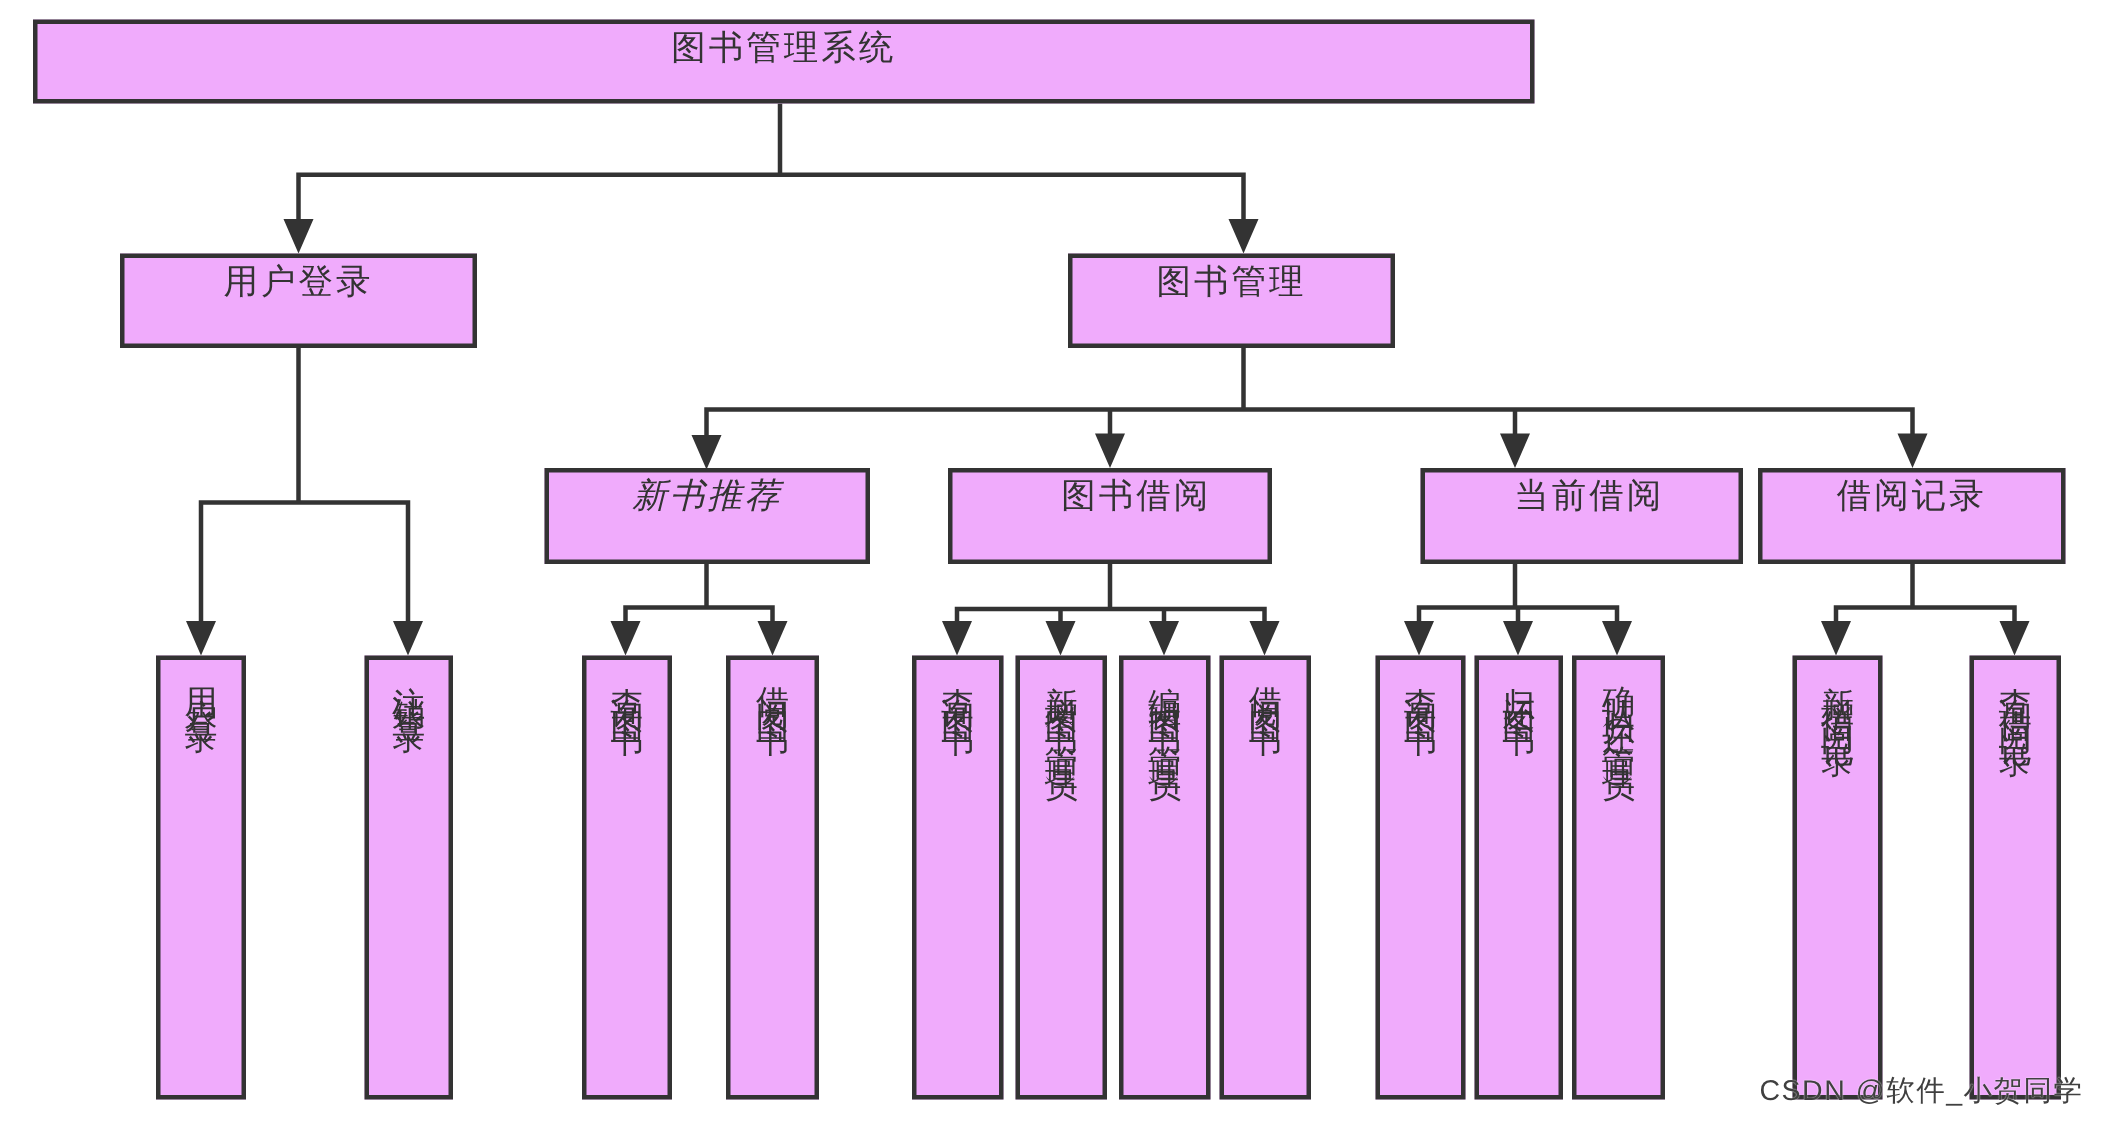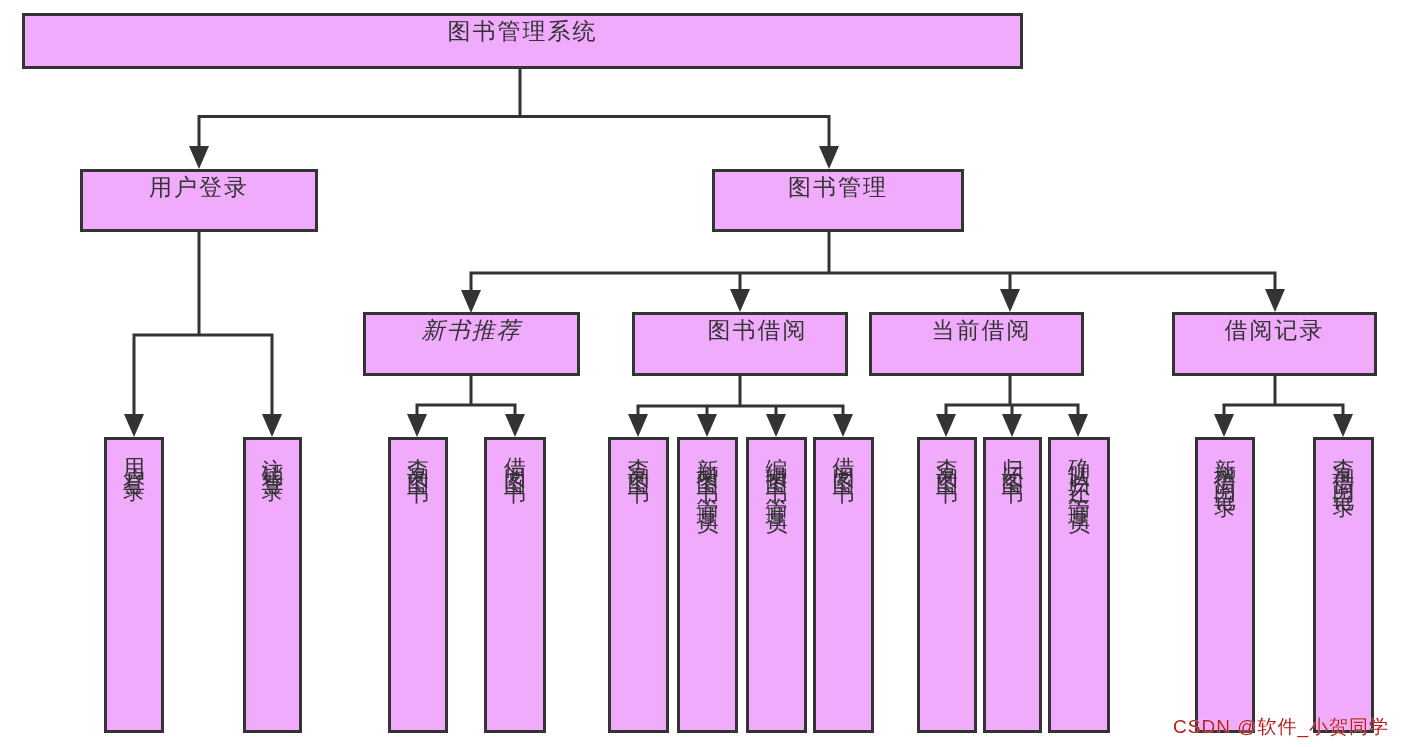--- a/index.html
+++ b/index.html
@@ -37,45 +37,45 @@
     writing-mode: vertical-rl;
     text-orientation: mixed;
     font-size: 22px;
     letter-spacing: 8px;
     line-height: 1;
     color: #333333;
   }
   
   .n-root   { left: 22px;   top: 13px;  width: 1001px; height: 56px; }
   .n-login  { left: 80px;   top: 169px; width: 238px;  height: 63px; }
-  .n-mgmt   { left: 712px;  top: 169px; width: 252px;  height: 63px; }
+  .n-mgmt   { left: 712px;  top: 169px; width: 218px;  height: 63px; }
   .n-rec    { left: 363px;  top: 312px; width: 217px;  height: 64px; font-style: italic; }
   .n-borrow { left: 632px;  top: 312px; width: 216px;  height: 64px; padding-left: 35px; }
-  .n-cur    { left: 869px;  top: 312px; width: 215px;  height: 64px; padding-left: 10px; }
+  .n-cur    { left: 947px;  top: 312px; width: 215px;  height: 64px; padding-left: 10px; }
   .n-hist   { left: 1172px; top: 312px; width: 205px;  height: 64px; }
   .leaf     { top: 437px; height: 296px; }
   .lf1  { left: 104px;  width: 60px; }
   .lf2  { left: 243px;  width: 59px; }
   .lf3  { left: 388px;  width: 60px; }
   .lf4  { left: 484px;  width: 62px; }
   .lf5  { left: 608px;  width: 61px; }
   .lf6  { left: 677px;  width: 61px; }
   .lf7  { left: 746px;  width: 61px; }
   .lf8  { left: 813px;  width: 61px; }
   .lf9  { left: 917px;  width: 60px; }
   .lf10 { left: 983px;  width: 59px; }
   .lf11 { left: 1048px; width: 62px; }
   .lf12 { left: 1195px; width: 60px; }
   .lf13 { left: 1313px; width: 61px; }
   .watermark {
     position: absolute;
     right: 16px;
     bottom: 7px;
     font-size: 19px;
-    color: #b91c1c;
+    color: #404040;
     letter-spacing: 1px;
     white-space: nowrap;
     text-shadow: 0 0 1px #ffffff;
   }
 </style>
 </head>
 <body>
 
 <div class="canvas">
 

